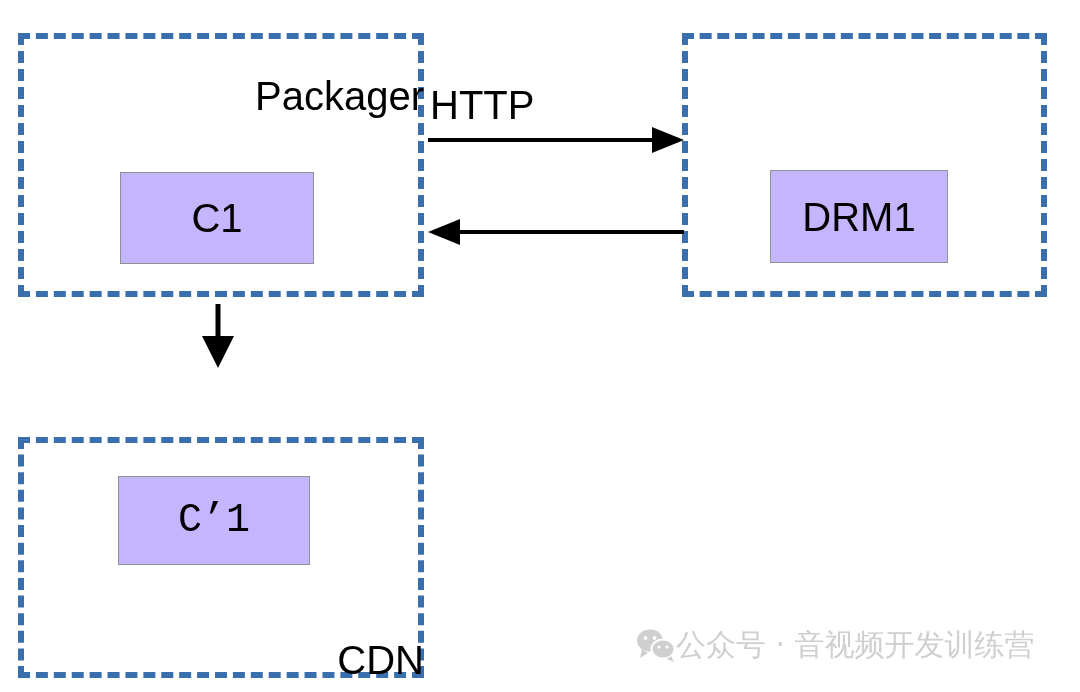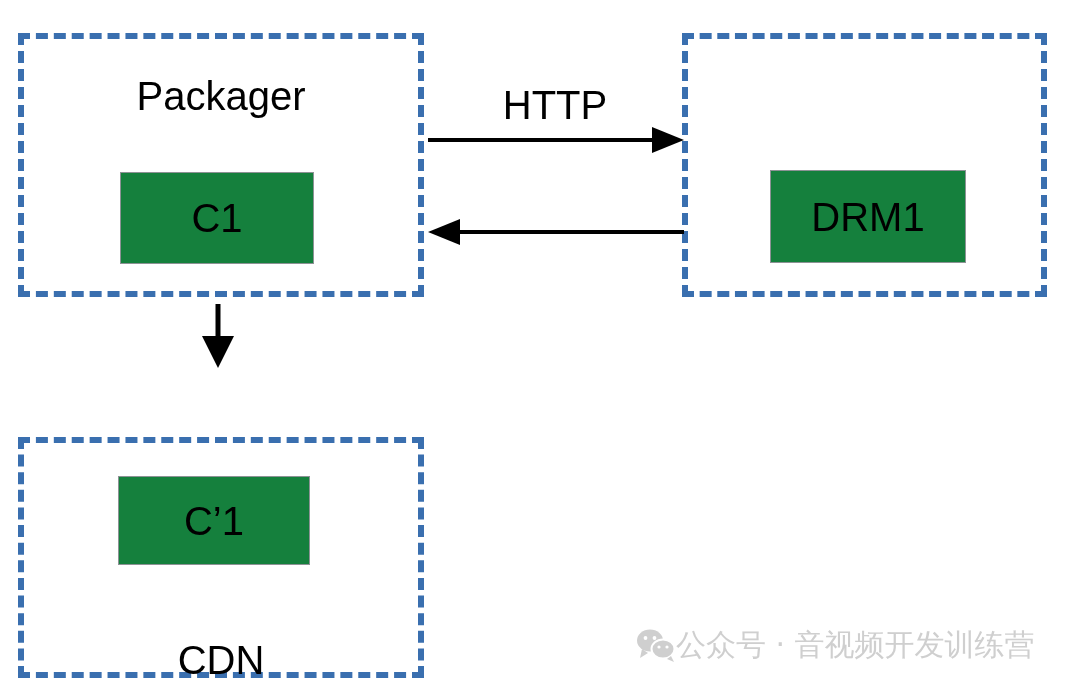--- a/index.html
+++ b/index.html
@@ -20,44 +20,44 @@
   .dashed-box {
     position: absolute;
     box-sizing: border-box;
     border: 6px dashed #3A6FAF;
     background: transparent;
   }
   .zone-title {
     position: absolute;
     font-size: 40px;
     color: #000000;
-    text-align: center;
+    text-align: right;
     white-space: nowrap;
     line-height: 1;
   }
   .gray-box {
     position: absolute;
     box-sizing: border-box;
-    background: #15803d;
+    background: #c4b5fd;
     border: 1px solid #8d9295;
     display: flex;
     align-items: center;
     justify-content: center;
   }
   .gray-box-label {
     font-size: 40px;
     color: #000000;
     line-height: 1;
     white-space: nowrap;
   }
   .edge-label {
     position: absolute;
     font-size: 40px;
     color: #000000;
-    text-align: center;
+    text-align: left;
     white-space: nowrap;
     line-height: 1;
   }
   .arrow-svg {
     position: absolute;
     overflow: visible;
   }
   .watermark {
     position: absolute;
     display: flex;
@@ -77,42 +77,42 @@
 
 <div id="canvas">
 
   <div class="dashed-box" style="left:18px; top:33px; width:406px; height:264px;"></div>
   <div class="zone-title" style="left:18px; top:76px; width:406px;">Packager</div>
   <div class="gray-box" style="left:120px; top:172px; width:194px; height:92px;">
     <span class="gray-box-label">C1</span>
   </div>
 
   <div class="dashed-box" style="left:682px; top:33px; width:365px; height:264px;"></div>
-  <div class="gray-box" style="left:770px; top:170px; width:196px; height:93px;">
+  <div class="gray-box" style="left:770px; top:170px; width:178px; height:93px;">
     <span class="gray-box-label">DRM1</span>
   </div>
 
   <div class="edge-label" style="left:430px; top:85px; width:250px;">HTTP</div>
   <svg class="arrow-svg" style="left:424px; top:125px;" width="264" height="30" viewBox="0 0 264 30">
     <line x1="4" y1="15" x2="232" y2="15" stroke="#000000" stroke-width="4"></line>
     <polygon points="228,2 260,15 228,28" fill="#000000"></polygon>
   </svg>
 
   <svg class="arrow-svg" style="left:424px; top:217px;" width="264" height="30" viewBox="0 0 264 30">
     <line x1="32" y1="15" x2="260" y2="15" stroke="#000000" stroke-width="4"></line>
     <polygon points="36,2 4,15 36,28" fill="#000000"></polygon>
   </svg>
 
   <svg class="arrow-svg" style="left:196px; top:302px;" width="44" height="68" viewBox="0 0 44 68">
     <line x1="22" y1="2" x2="22" y2="40" stroke="#000000" stroke-width="5"></line>
     <polygon points="6,34 38,34 22,66" fill="#000000"></polygon>
   </svg>
 
   <div class="dashed-box" style="left:18px; top:437px; width:406px; height:241px;"></div>
-  <div class="gray-box" style="left:118px; top:476px; width:192px; height:89px;">
+  <div class="gray-box" style="left:118px; top:476px; width:192px; height:89px;font-family:Liberation Mono, monospace;">
     <span class="gray-box-label">C’1</span>
   </div>
   <div class="zone-title" style="left:18px; top:600px; width:406px;margin-top:40px;">CDN</div>
 
   <div class="watermark" style="left:636px; top:628px;">
     <svg class="wm-icon" width="40" height="34" viewBox="0 0 40 34">
       <ellipse cx="14" cy="12.5" rx="13" ry="11" fill="#cfcfcf"></ellipse>
       <polygon points="6,21 4,30 12,25" fill="#cfcfcf"></polygon>
       <circle cx="9.5" cy="10" r="1.9" fill="#ffffff"></circle>
       <circle cx="18.5" cy="10" r="1.9" fill="#ffffff"></circle>

